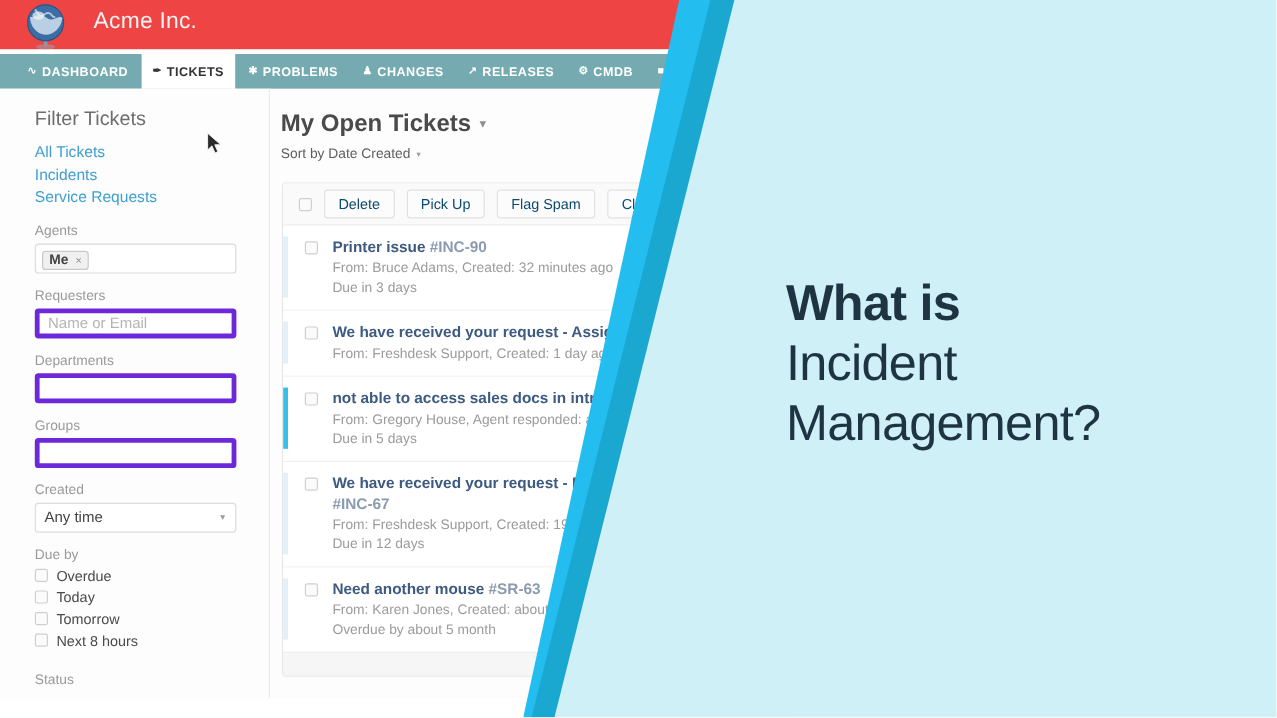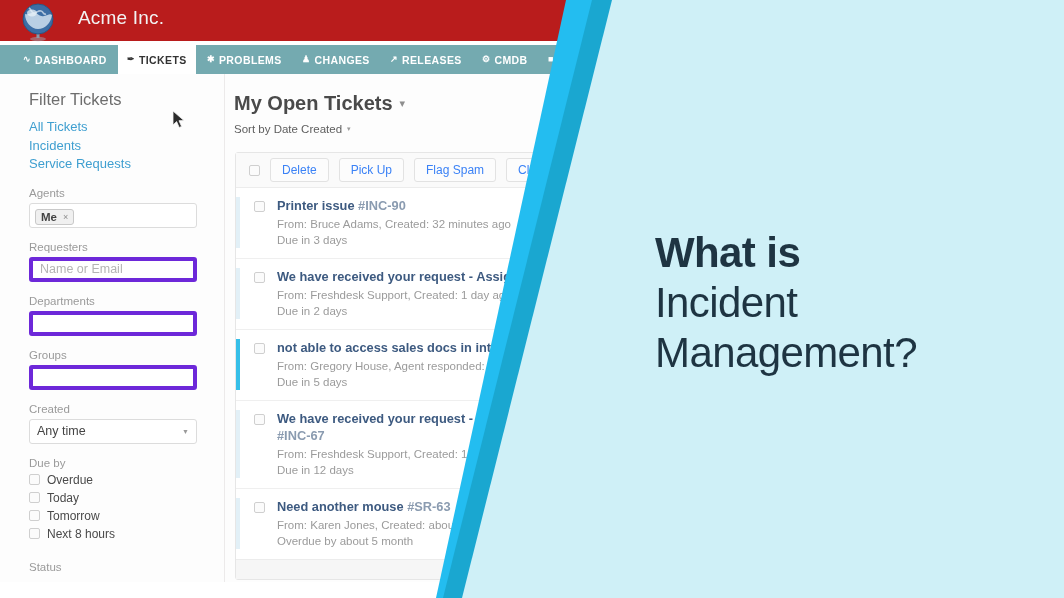--- a/index.html
+++ b/index.html
@@ -11,21 +11,21 @@
   }
   #stage { position: relative; width: 1064px; height: 598px; overflow: hidden; }
 
   
   #app {
     position: absolute; left: 0; top: 0; width: 660px; height: 598px;
     background: #ffffff;
   }
   .topbar {
     position: absolute; left: 0; top: 0; width: 660px; height: 41px;
-    background: #b91c1c;
+    background: #ef4444;
   }
   .logo-globe {
     position: absolute; left: 19px; top: 3px; width: 38px; height: 39px;
   }
   .brand {
     position: absolute; left: 78px; top: 7px;
     font-size: 19px; color: #f2f2f2; letter-spacing: .2px;
   }
   .navbar {
     position: absolute; left: 0; top: 45px; width: 660px; height: 29px;
@@ -88,21 +88,21 @@
   .listbox {
     margin-top: 17px; margin-left: 1px; width: 430px;
     border: 1px solid #e6e6e6; border-radius: 3px; background: #fff;
   }
   .toolbar {
     height: 35px; background: #fafafa; border-bottom: 1px solid #ececec;
     display: flex; align-items: center; gap: 10px; padding: 0 13px;
   }
   .tb-btn {
     border: 1px solid #e2e2e2; border-radius: 3px; background: #fcfcfc;
-    font-size: 12px; color: #3b82f6; padding: 4px 11px; white-space: nowrap;
+    font-size: 12px; color: #0c4a6e; padding: 4px 11px; white-space: nowrap;
   }
   .trow { display: flex; padding: 9px 12px 10px 0; border-bottom: 1px solid #efefef; position: relative; background:#fff; }
   .trow:last-child { border-bottom: none; }
   .trow .stripe { width: 4px; flex: 0 0 4px; align-self: stretch; margin-right: 14px; background: #e2f0f7; }
   .trow.hot .stripe { background: #36bfe8; }
   .trow .cb { width: 11px; height: 11px; border: 1px solid #cfcfcf; border-radius: 2px; background:#fbfbfb; margin-top: 4px; flex: 0 0 auto; }
   .tinfo { margin-left: 12px; }
   .tsubject { font-size: 12.8px; font-weight: bold; color: #3d5a80; line-height: 17px; }
   .tsubject .tid { color: #8a9bb0; }
   .tmeta { font-size: 11.5px; color: #9b9b9b; line-height: 16px; margin-top: 2px; }
@@ -272,21 +272,20 @@
                   <div class="tmeta">From: Bruce Adams, Created: 32 minutes ago</div>
                   <div class="tdue">Due in 3 days</div>
                 </div>
               </div>
               <div class="trow">
                 <div class="stripe"></div>
                 <span class="cb"></span>
                 <div class="tinfo">
                   <div class="tsubject"><span>We have received your request - Assigned t value </span><span class="tid">#INC-83</span></div>
                   <div class="tmeta">From: Freshdesk Support, Created: 1 day ago</div>
-                  <div class="tdue">Due in 2 days</div>
                 </div>
               </div>
               <div class="trow hot">
                 <div class="stripe"></div>
                 <span class="cb"></span>
                 <div class="tinfo">
                   <div class="tsubject"><span>not able to access sales docs in intranet</span><span class="tid"></span></div>
                   <div class="tmeta">From: Gregory House, Agent responded: about</div>
                   <div class="tdue">Due in 5 days</div>
                 </div>

